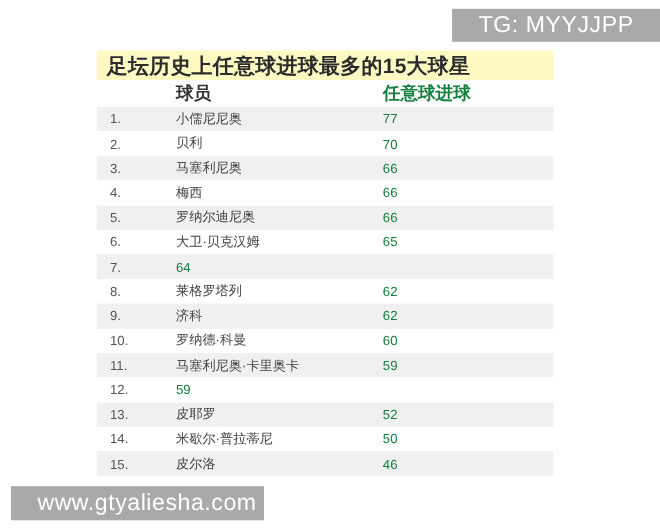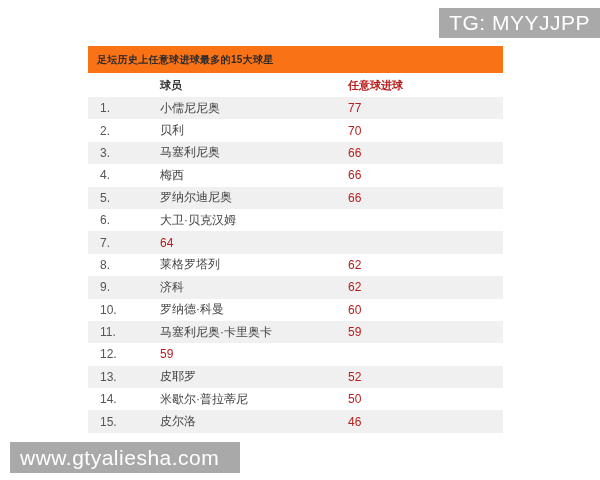--- a/index.html
+++ b/index.html
@@ -16,21 +16,21 @@
     background: #ffffff;
   }
   .watermark {
     position: absolute;
     background: #a9a9a9;
     color: #ffffff;
     font-size: 21px;
     letter-spacing: 0.5px;
     display: flex;
     align-items: center;
-    padding: 0 10px;
+    padding: 0 24px;
     white-space: nowrap;
   }
   .wm-top-right {
     top: 8px;
     right: 0;
     height: 30px;
   }
   .wm-bottom-left {
     left: 10px;
     top: 442px;
@@ -38,51 +38,51 @@
     width: 230px;
   }
   .table-wrap {
     position: absolute;
     left: 88px;
     top: 46px;
     width: 415px;
   }
   .title-bar {
     height: 27px;
-    background: #f97316;
+    background: #fef9c3;
     color: #2b2b2b;
-    font-size: 10px;
+    font-size: 19px;
     font-weight: bold;
     display: flex;
     align-items: center;
     padding-left: 9px;
     letter-spacing: 0.3px;
   }
   .grid-row {
     display: grid;
     grid-template-columns: 72px 188px 1fr;
     align-items: center;
   }
   .header-row {
     height: 24px;
     background: #ffffff;
-    font-size: 11px;
+    font-size: 16px;
     font-weight: bold;
     color: #333333;
   }
   .trow {
     height: 22.4px;
     font-size: 12px;
     color: #444444;
     background: #ffffff;
   }
   .tbody .trow:nth-child(odd) { background: #f0f0f0; }
   .cell-rank { padding-left: 12px; color: #555555; }
   .cell-player { padding-left: 0; }
-  .cell-goals { color: #b91c1c; }
+  .cell-goals { color: #15803d; }
 </style>
 </head>
 <body>
 
 <div class="page">
 
   <div class="watermark wm-top-right">TG: MYYJJPP</div>
 
   <div class="table-wrap">
 
@@ -122,20 +122,21 @@
 
         <div class="grid-row trow">
           <div class="cell-rank">5.</div>
           <div class="cell-player">罗纳尔迪尼奥</div>
           <div class="cell-goals">66</div>
         </div>
 
         <div class="grid-row trow">
           <div class="cell-rank">6.</div>
           <div class="cell-player">大卫·贝克汉姆</div>
+          <div class="cell-goals">65</div>
         </div>
 
         <div class="grid-row trow">
           <div class="cell-rank">7.</div>
           <div class="cell-goals">64</div>
         </div>
 
         <div class="grid-row trow">
           <div class="cell-rank">8.</div>
           <div class="cell-player">莱格罗塔列</div>

